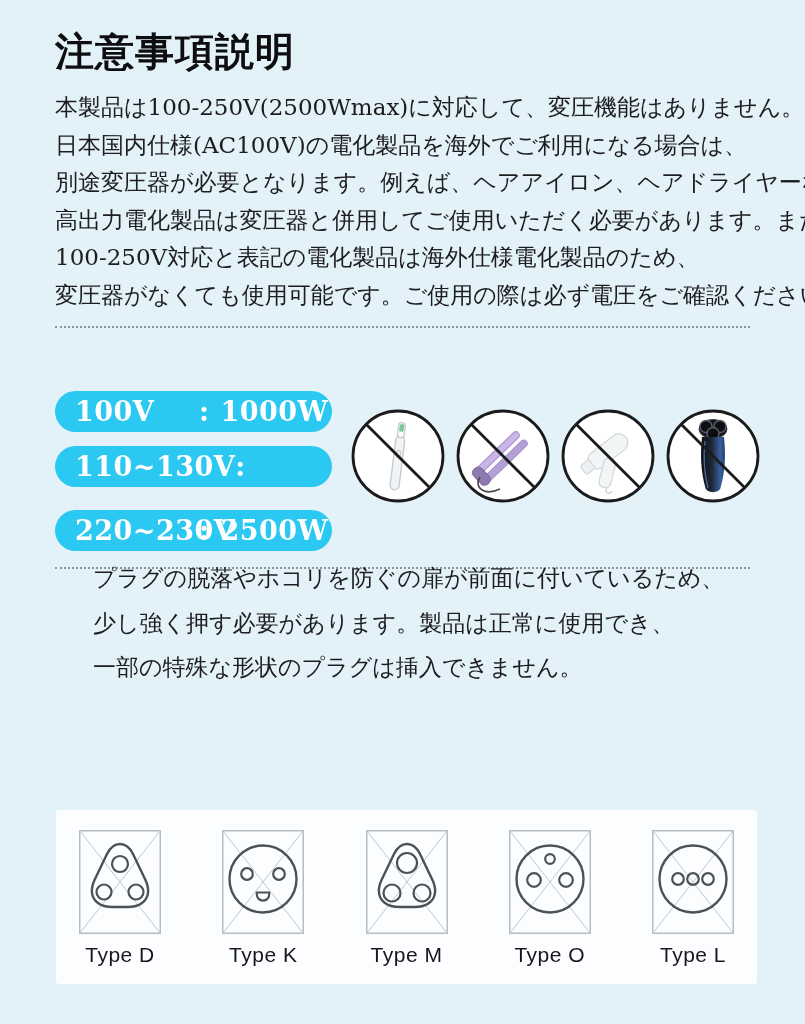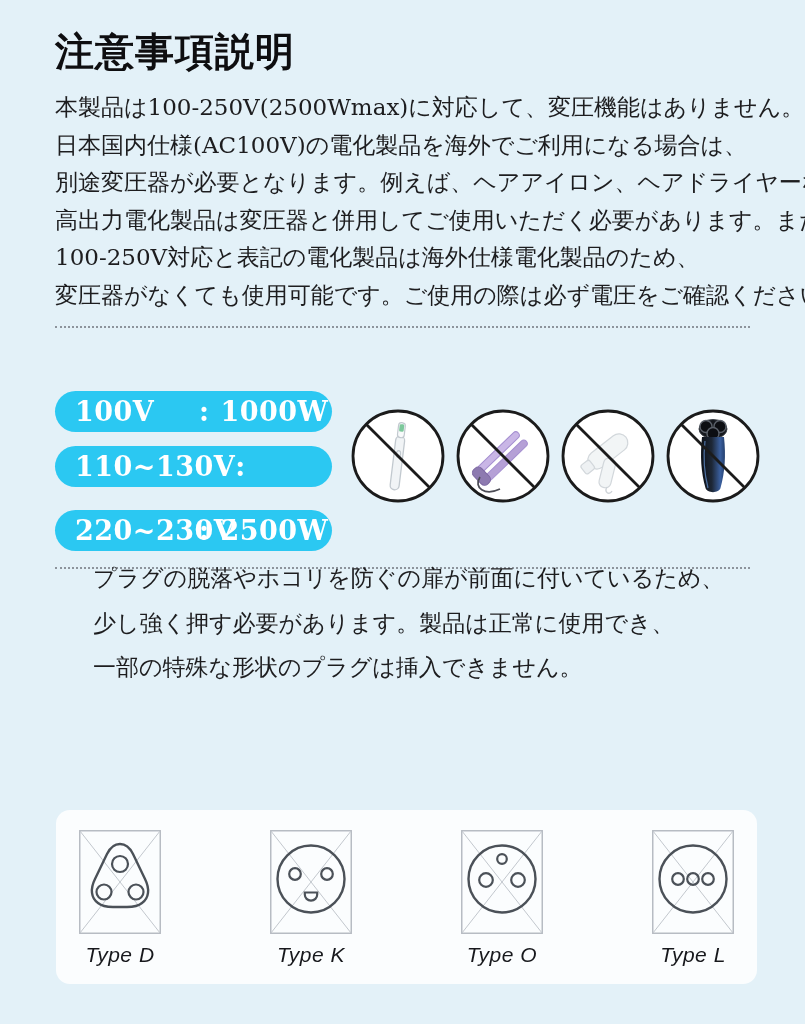--- a/index.html
+++ b/index.html
@@ -49,23 +49,23 @@
     position:absolute;left:350px;top:408px;
     display:flex;gap:9px;
   }
   .no-icons svg{display:block;}
   .para2{
     position:absolute;left:55px;top:556px;width:710px;
     font-size:23px;line-height:44.5px;white-space:nowrap;margin-left:38px;
   }
   .plug-panel{
     position:absolute;left:56px;top:810px;width:701px;height:174px;
-    background:#fbfdfe;border-radius:14px;
+    background:#fbfdfe;border-radius:3px;
     display:flex;justify-content:space-between;
-    padding:20px 23px 0 23px;box-sizing:border-box;font-style:italic;
+    padding:20px 23px 0 23px;box-sizing:border-box;
   }
   .plug-fig{width:82px;display:flex;flex-direction:column;align-items:center;}
   .plug-fig svg{display:block;}
   .plug-label{
     margin-top:9px;
     font-family:"Liberation Sans", sans-serif;
     font-size:21px;color:#17181c;letter-spacing:0.5px;
     white-space:nowrap;
   }
 </style>
@@ -190,20 +190,32 @@
         <line x1="0.75" y1="0.75" x2="81.25" y2="103.25" stroke="#c2c7cd" stroke-width="1"></line>
         <line x1="81.25" y1="0.75" x2="0.75" y2="103.25" stroke="#c2c7cd" stroke-width="1"></line>
         <circle cx="41" cy="49" r="33.5" fill="none" stroke="#4b5158" stroke-width="2.4"></circle>
         <circle cx="25" cy="44" r="5.8" fill="none" stroke="#4b5158" stroke-width="2.2"></circle>
         <circle cx="57" cy="44" r="5.8" fill="none" stroke="#4b5158" stroke-width="2.2"></circle>
         <path d="M34.8,62.5 l12.4,0 l0,2 a6.2,6.2 0 0 1 -12.4,0 Z" fill="none" stroke="#4b5158" stroke-width="2.2"></path>
       </svg>
       <div class="plug-label">Type K</div>
     </div>
 
+    <div class="plug-fig">
+      <svg width="82" height="104" viewBox="0 0 82 104">
+        <rect x="0.75" y="0.75" width="80.5" height="102.5" fill="none" stroke="#b7bcc3" stroke-width="1.5"></rect>
+        <line x1="0.75" y1="0.75" x2="81.25" y2="103.25" stroke="#c2c7cd" stroke-width="1"></line>
+        <line x1="81.25" y1="0.75" x2="0.75" y2="103.25" stroke="#c2c7cd" stroke-width="1"></line>
+        <path d="M41,14 C47,14 51,18 54,24 L66,49 C71,59 70,68 63,73 C60,75.5 54,77 48,77 L34,77 C28,77 22,75.5 19,73 C12,68 11,59 16,49 L28,24 C31,18 35,14 41,14 Z" fill="none" stroke="#4b5158" stroke-width="2.4"></path>
+        <circle cx="41" cy="33" r="10" fill="none" stroke="#4b5158" stroke-width="2.2"></circle>
+        <circle cx="26" cy="63" r="8.5" fill="none" stroke="#4b5158" stroke-width="2.2"></circle>
+        <circle cx="56" cy="63" r="8.5" fill="none" stroke="#4b5158" stroke-width="2.2"></circle>
+      </svg>
+      <div class="plug-label">Type M</div>
+    </div>
 
     <div class="plug-fig">
       <svg width="82" height="104" viewBox="0 0 82 104">
         <rect x="0.75" y="0.75" width="80.5" height="102.5" fill="none" stroke="#b7bcc3" stroke-width="1.5"></rect>
         <line x1="0.75" y1="0.75" x2="81.25" y2="103.25" stroke="#c2c7cd" stroke-width="1"></line>
         <line x1="81.25" y1="0.75" x2="0.75" y2="103.25" stroke="#c2c7cd" stroke-width="1"></line>
         <circle cx="41" cy="49" r="33.5" fill="none" stroke="#4b5158" stroke-width="2.4"></circle>
         <circle cx="41" cy="29" r="4.8" fill="none" stroke="#4b5158" stroke-width="2.2"></circle>
         <circle cx="25" cy="50" r="6.8" fill="none" stroke="#4b5158" stroke-width="2.2"></circle>
         <circle cx="57" cy="50" r="6.8" fill="none" stroke="#4b5158" stroke-width="2.2"></circle>

